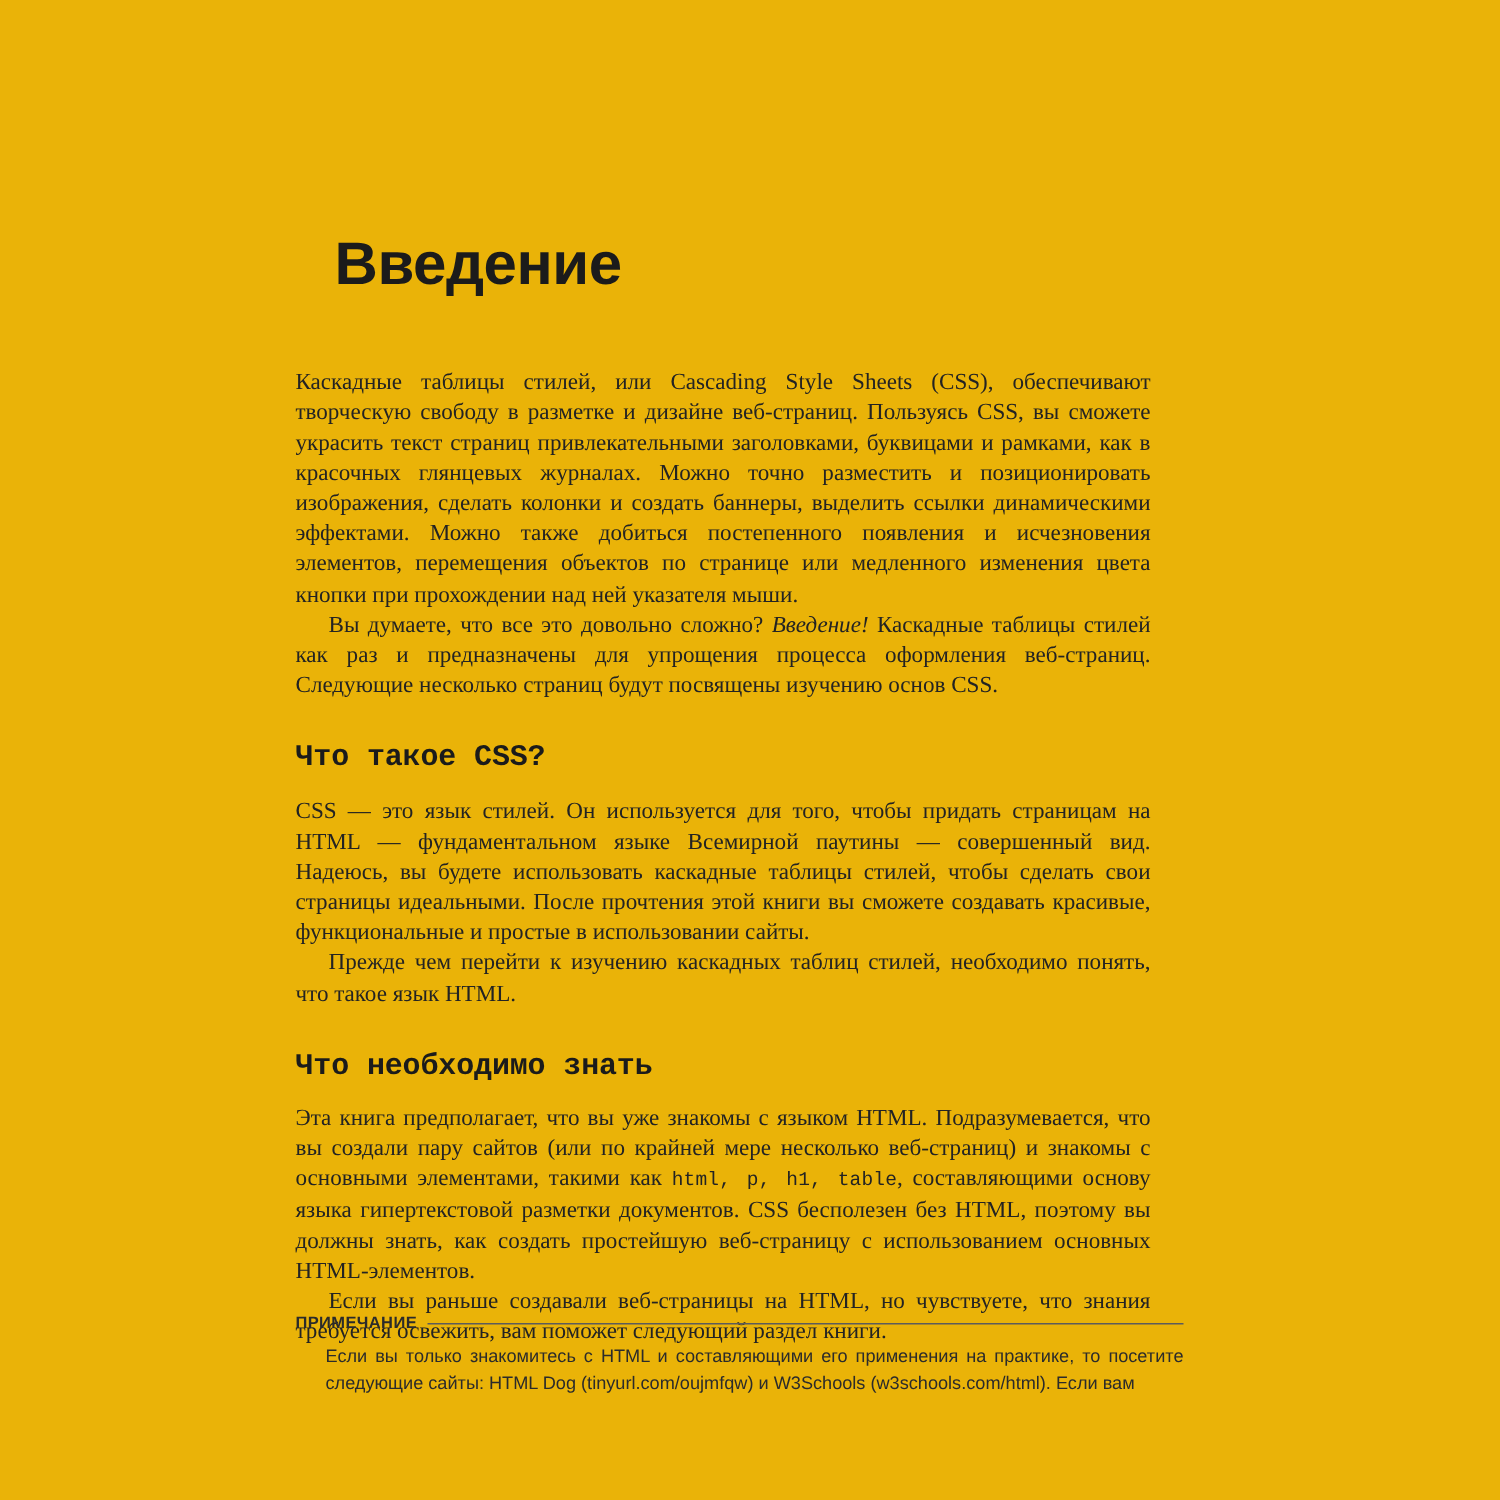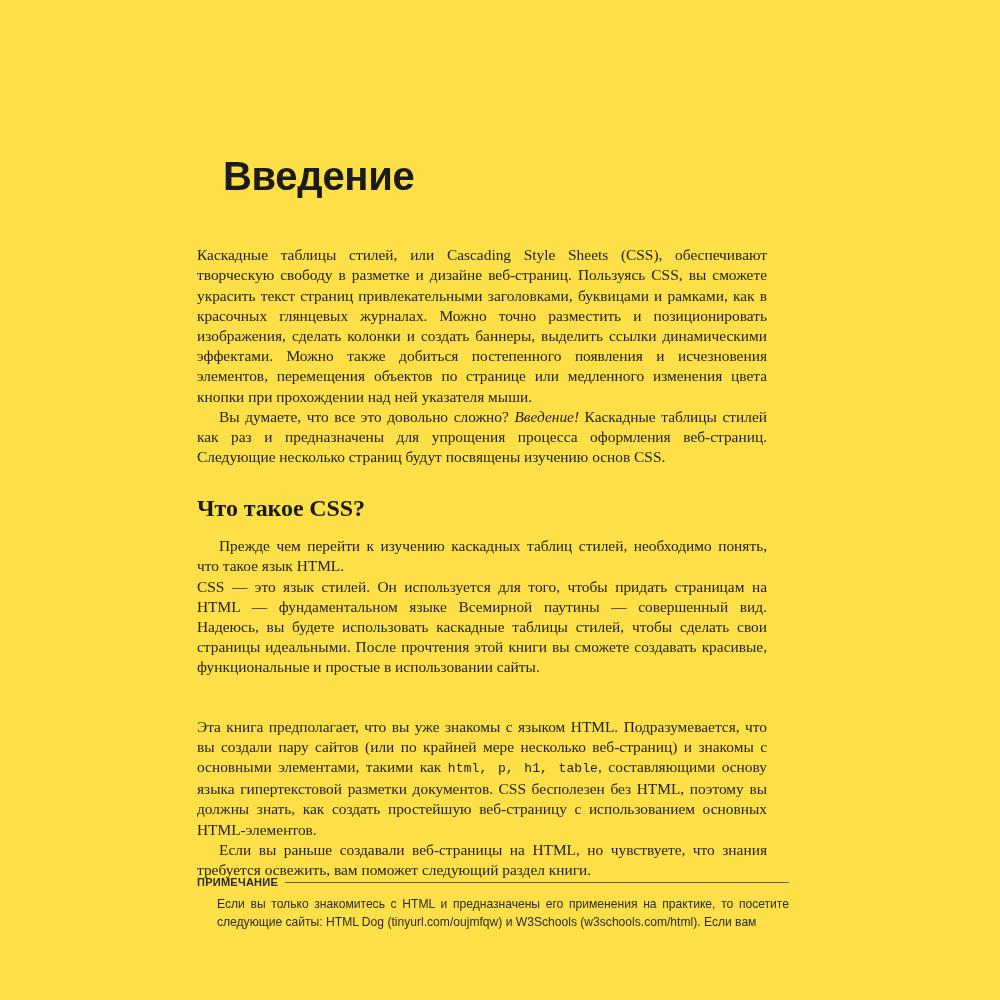--- a/index.html
+++ b/index.html
@@ -16,21 +16,21 @@
     overflow: hidden;
     position: relative;
   }
 
   .page {
     position: absolute;
     left: 0;
     top: 0;
     width: 1000px;
     height: 1000px;
-    background: #fde047;
+    background: #eab308;
   }
 
   
   .content {
     position: absolute;
     left: 197px;
     top: 155px;
     width: 590px;
   }
 
@@ -41,23 +41,23 @@
     font-size: 40px;
     line-height: 1.08;
     letter-spacing: -0.3px;
     color: #1b1b1b;
     margin: 0 0 0 26px;
     padding: 0;
   }
 
   
   .section-heading {
-    font-family: Liberation Serif, serif;
+    font-family: Liberation Mono, monospace;
     font-weight: bold;
-    font-size: 24px;
+    font-size: 20px;
     line-height: 1.2;
     letter-spacing: -0.1px;
     color: #1b1b1b;
     margin: 0;
     padding: 0;
   }
 
   
   .body-block {
     width: 570px;
@@ -149,39 +149,40 @@
       <p class="para indent"><span>Вы думаете, что все это довольно сложно? </span><em>Введение!</em><span> Каскадные таблицы стилей как раз и предназначены для упрощения процесса оформления веб-страниц. Следующие несколько страниц будут посвящены изучению основ CSS.</span></p>
     </div>
 
     <div class="gap-body-heading"></div>
 
     <h2 class="section-heading">Что такое CSS?</h2>
 
     <div class="gap-heading-body"></div>
 
     <div class="body-block">
+      <p class="para">CSS — это язык стилей. Он используется для того, чтобы придать страницам на HTML — фундаментальном языке Всемирной паутины — совершенный вид. Надеюсь, вы будете использовать каскадные таблицы стилей, чтобы сделать свои страницы идеальными. После прочтения этой книги вы сможете создавать красивые, функциональные и простые в использовании сайты.</p>
       <p class="para indent">Прежде чем перейти к изучению каскадных таблиц стилей, необходимо понять, что такое язык HTML.</p>
-      <p class="para">CSS — это язык стилей. Он используется для того, чтобы придать страницам на HTML — фундаментальном языке Всемирной паутины — совершенный вид. Надеюсь, вы будете использовать каскадные таблицы стилей, чтобы сделать свои страницы идеальными. После прочтения этой книги вы сможете создавать красивые, функциональные и простые в использовании сайты.</p>
     </div>
 
     <div class="gap-body-heading"></div>
 
+    <h2 class="section-heading">Что необходимо знать</h2>
 
     <div class="gap-heading-body-2"></div>
 
     <div class="body-block">
       <p class="para"><span>Эта книга предполагает, что вы уже знакомы с языком HTML. Подразумевается, что вы создали пару сайтов (или по крайней мере несколько веб-страниц) и знакомы с основными элементами, такими как </span><span class="mono">html, p, h1, table</span><span>, составляющими основу языка гипертекстовой разметки документов. CSS бесполезен без HTML, поэтому вы должны знать, как создать простейшую веб-страницу с использованием основных HTML-элементов.</span></p>
       <p class="para indent">Если вы раньше создавали веб-страницы на HTML, но чувствуете, что знания требуется освежить, вам поможет следующий раздел книги.</p>
     </div>
 
   </div>
 
   <div class="note">
     <div class="note-header">
       <span class="note-label">ПРИМЕЧАНИЕ</span>
       <span class="note-rule"></span>
     </div>
     <div class="note-body">
-      <p>Если вы только знакомитесь с HTML и предназначены его применения на практике, то посетите следующие сайты: HTML Dog (tinyurl.com/oujmfqw) и W3Schools (w3schools.com/html). Если вам</p>
+      <p>Если вы только знакомитесь с HTML и составляющими его применения на практике, то посетите следующие сайты: HTML Dog (tinyurl.com/oujmfqw) и W3Schools (w3schools.com/html). Если вам</p>
     </div>
   </div>
 
 </div>
 
 </body></html>

